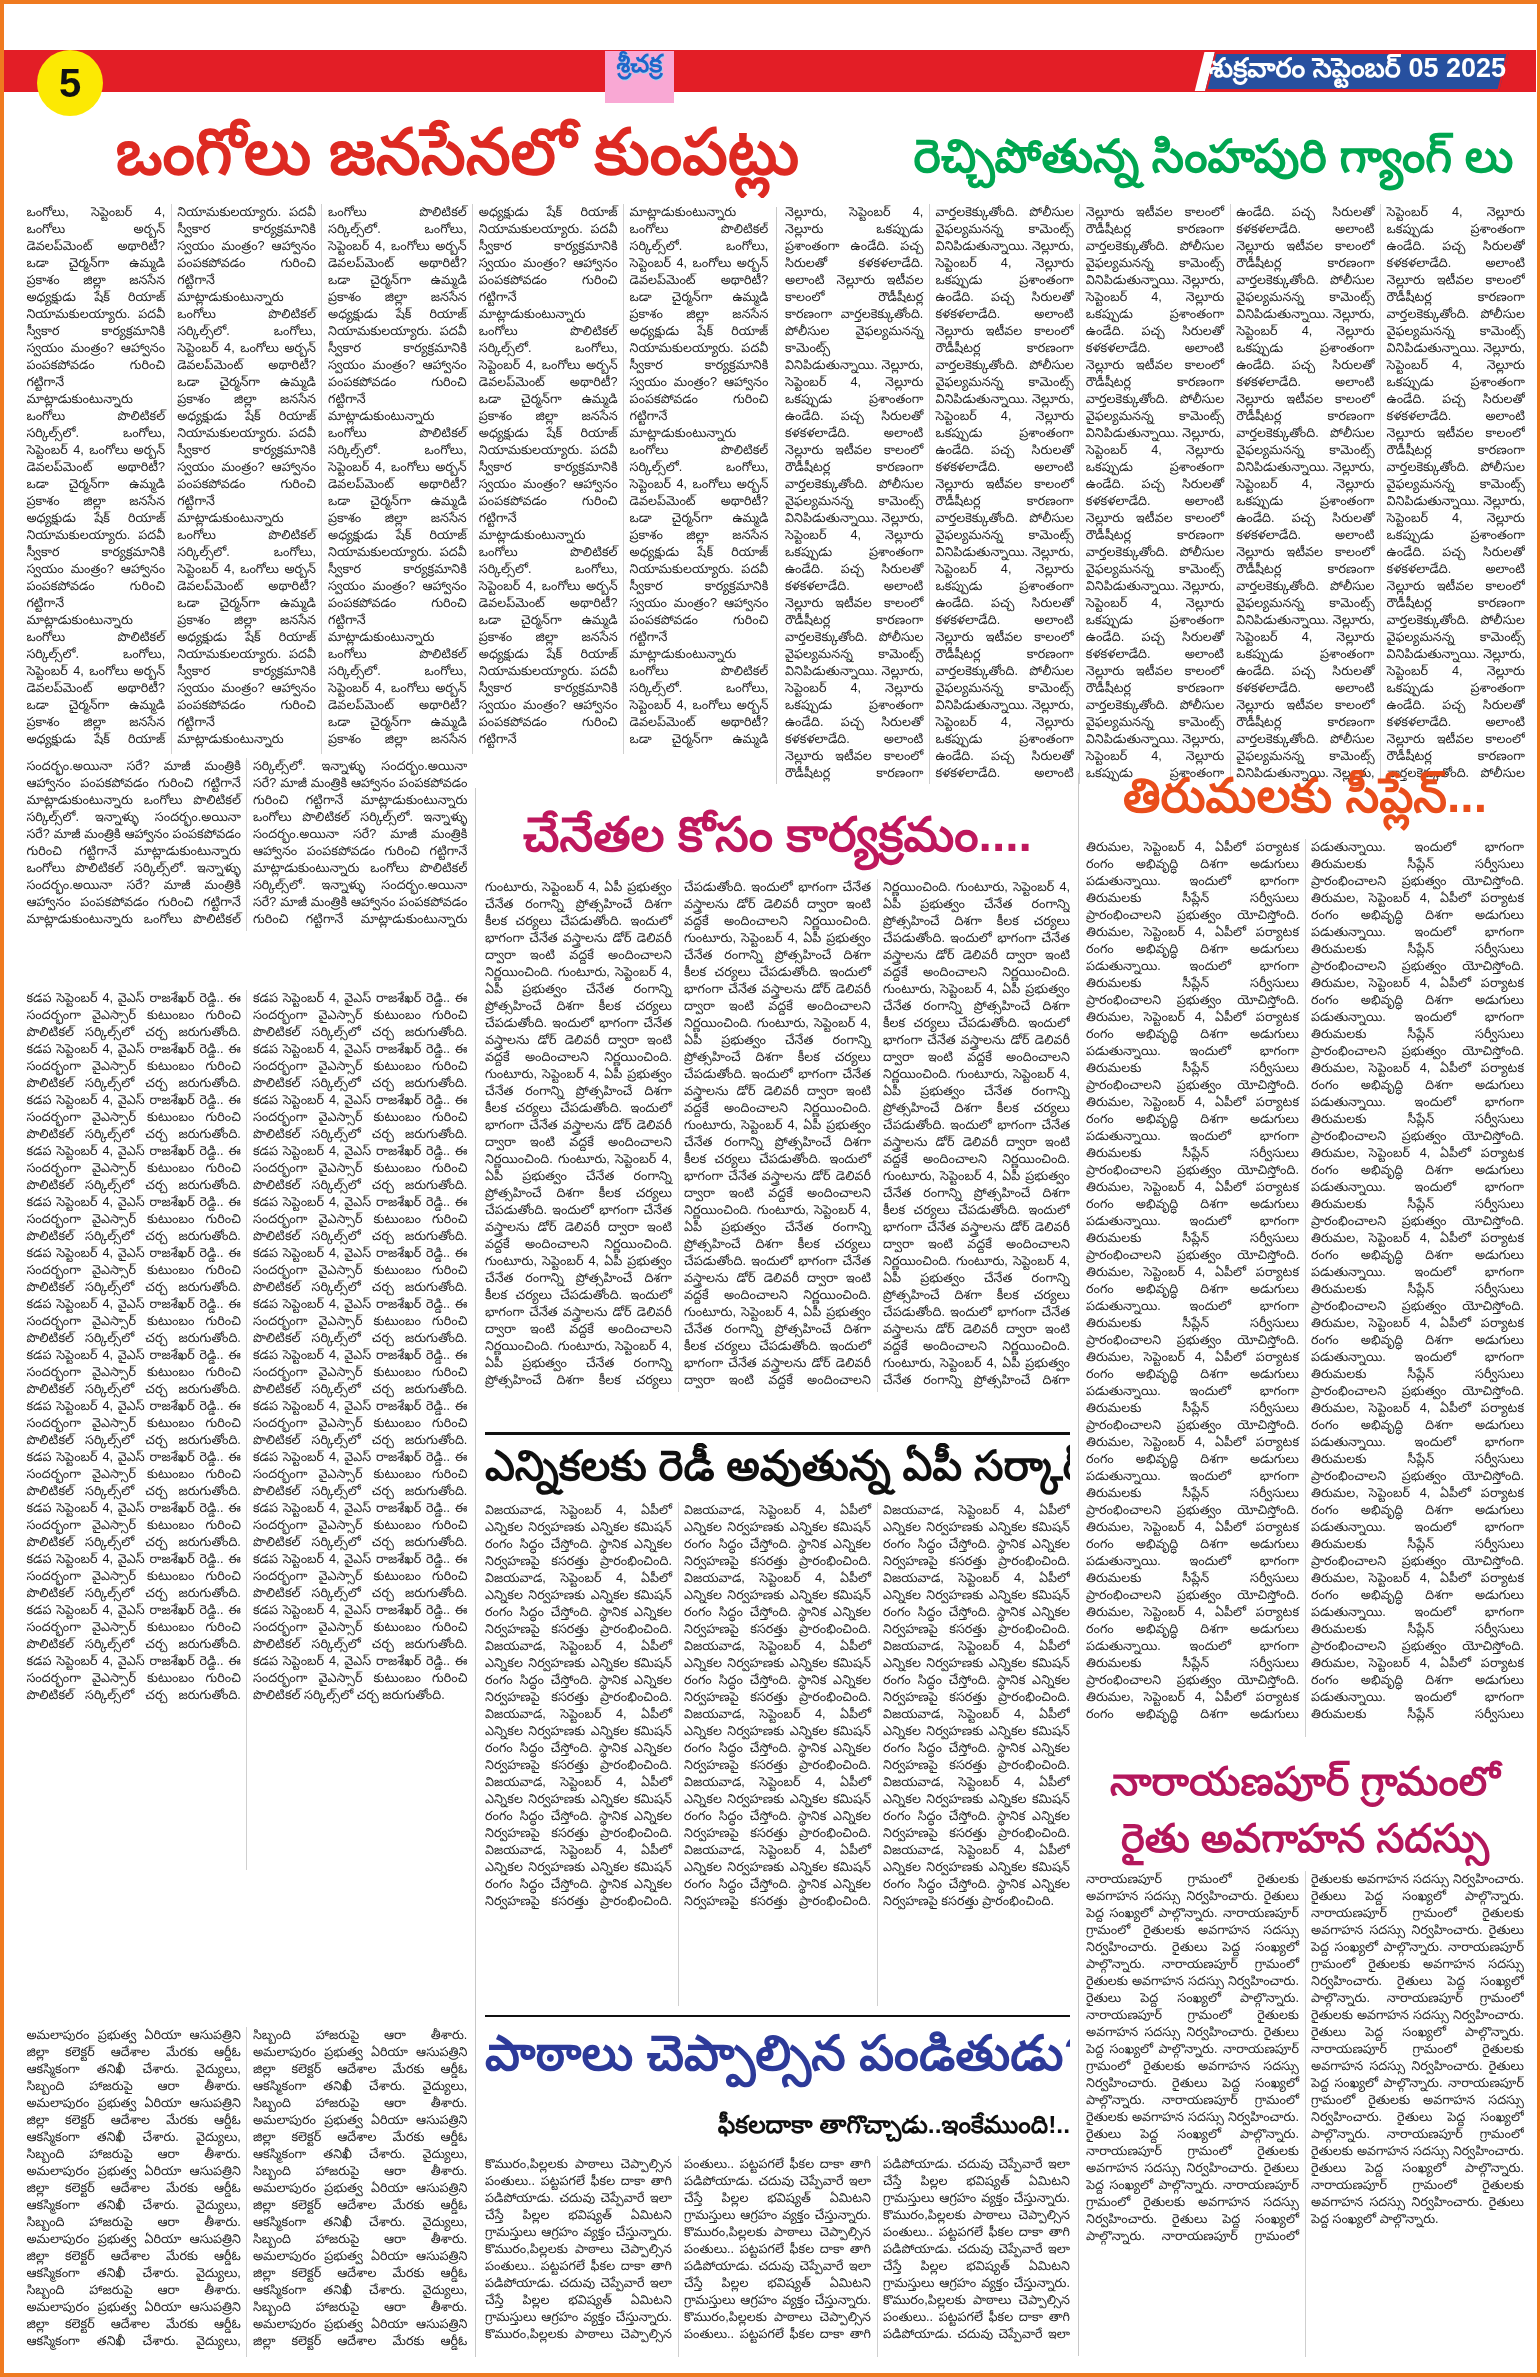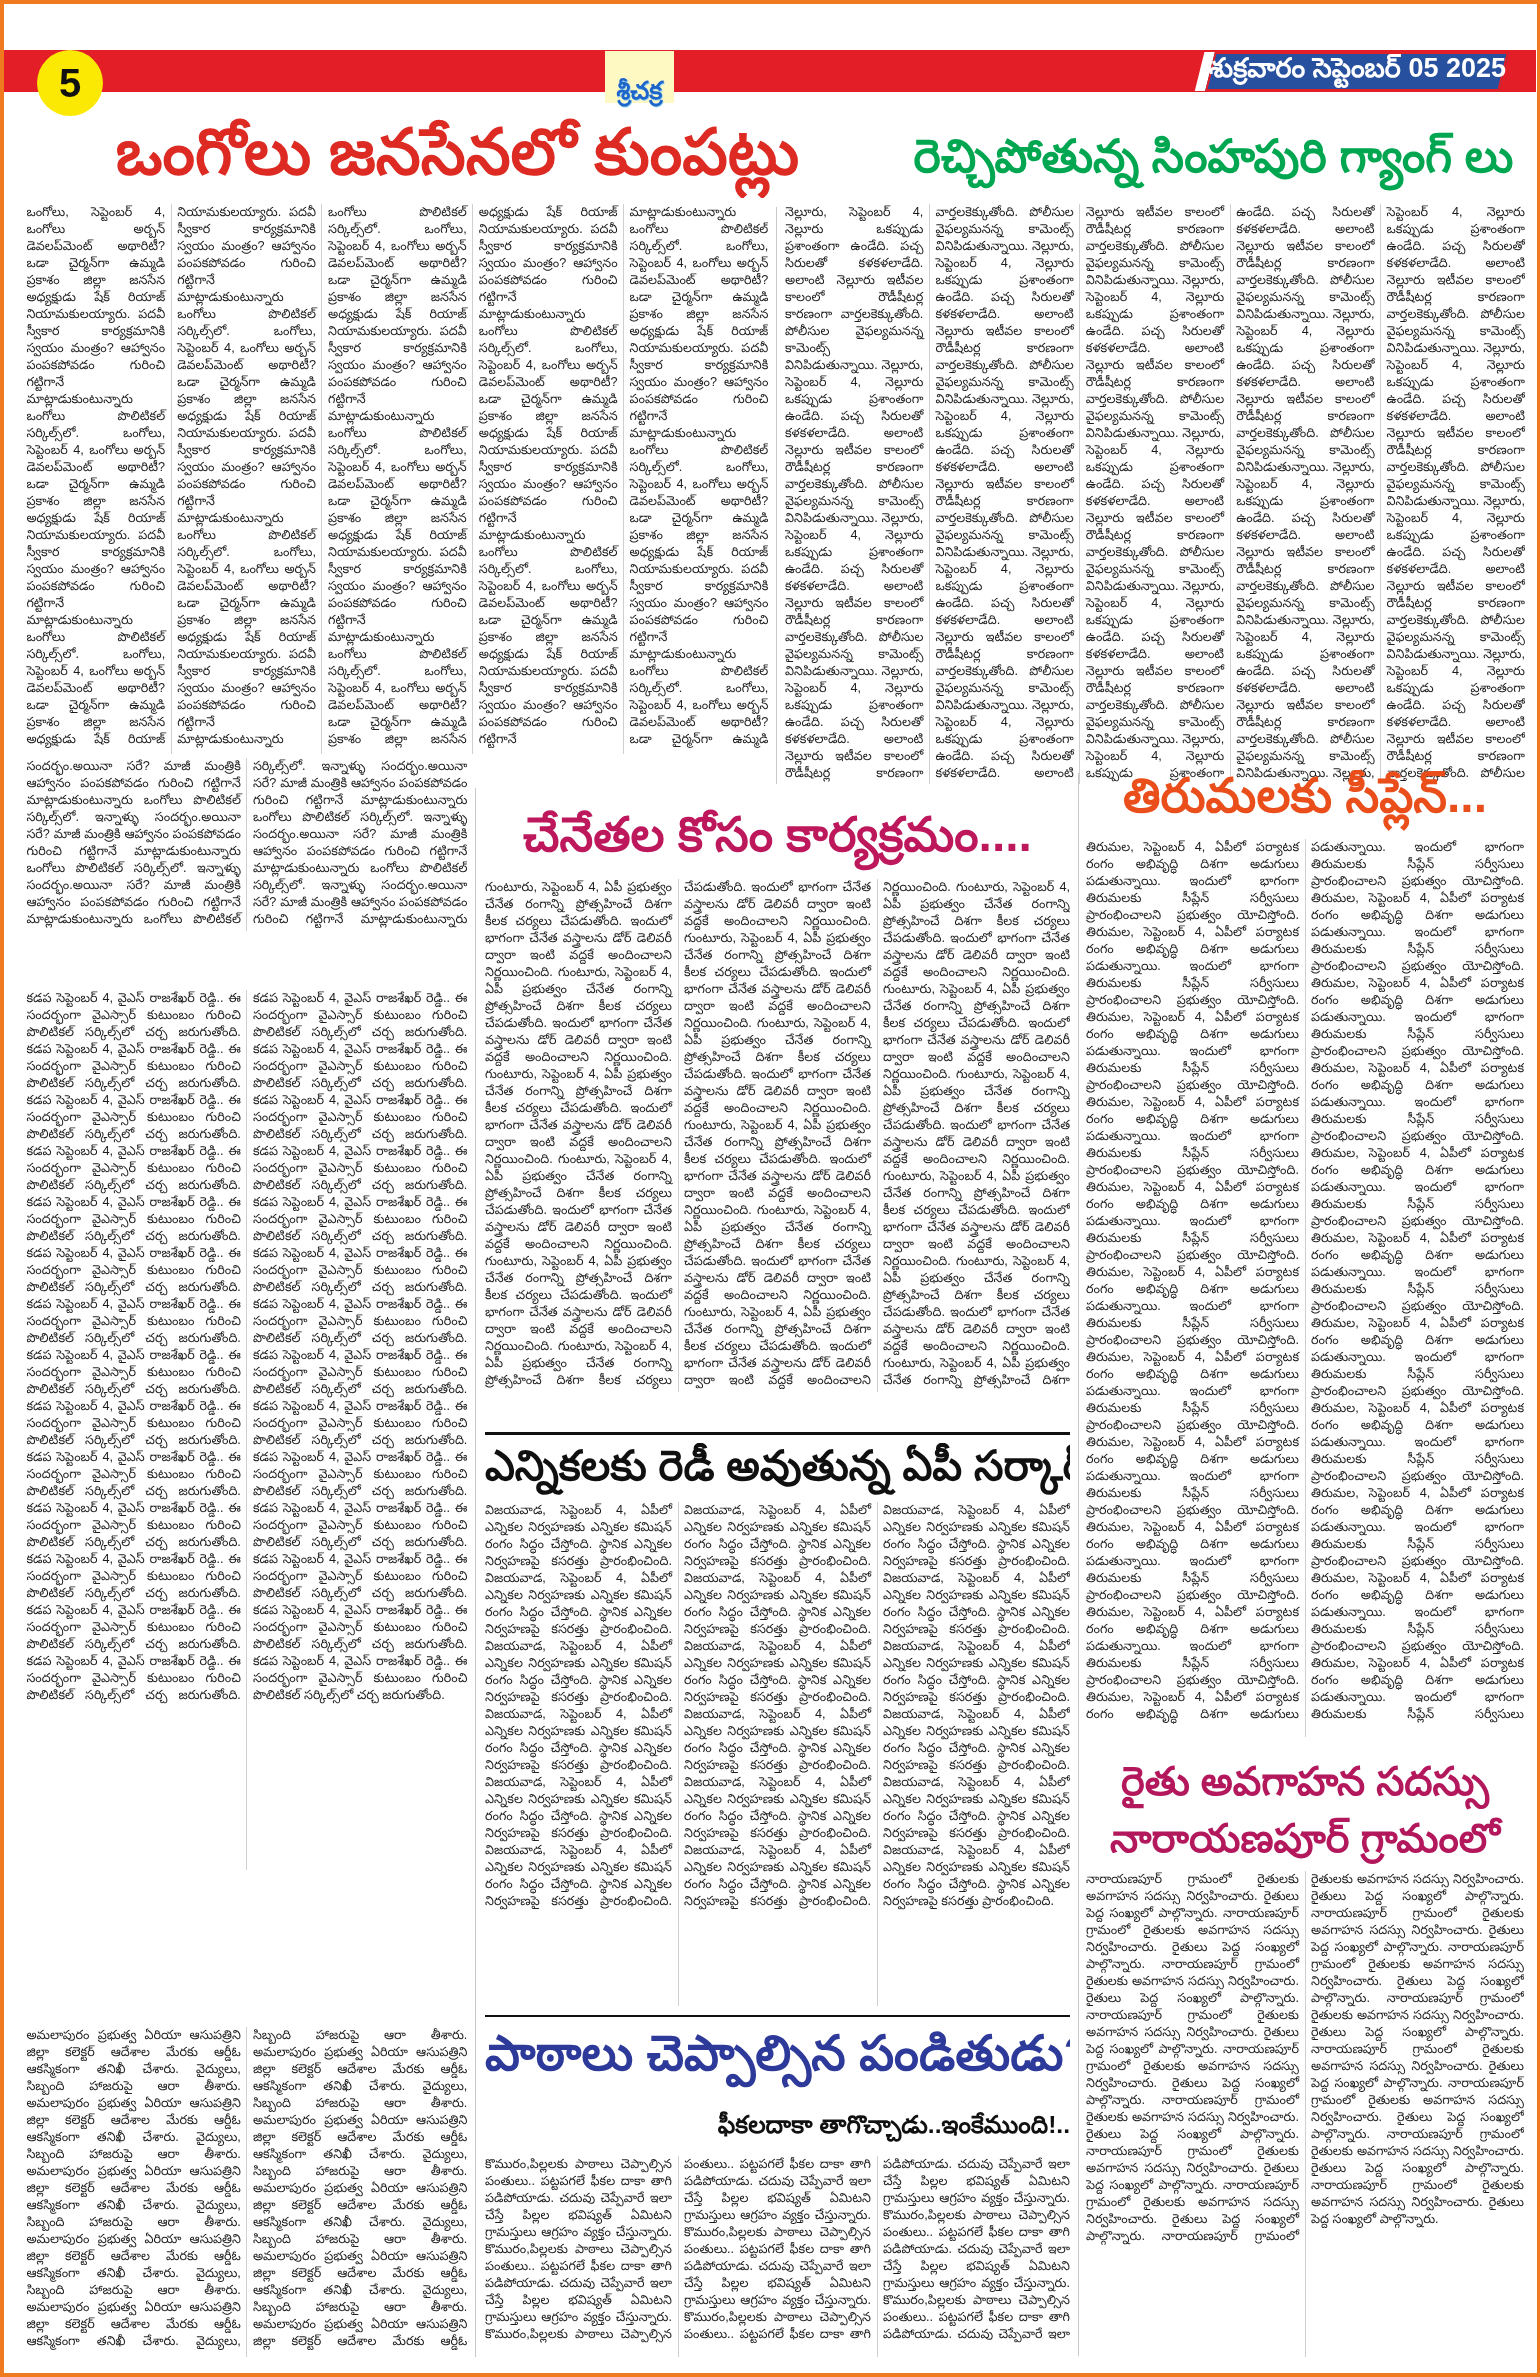--- a/index.html
+++ b/index.html
@@ -5,21 +5,21 @@
   html,body{margin:0;padding:0;background:#ffffff;}
   #page{position:relative;width:1541px;height:2377px;background:#ffffff;
         border:4.5px solid #ef7a20;box-sizing:border-box;overflow:hidden;
         font-family:"Liberation Sans",sans-serif;}
   .abs{position:absolute;box-sizing:border-box;}
 
   
   .redbar{background:#e31e26;}
   .pagenum{background:#fce903;border-radius:50%;display:flex;align-items:center;justify-content:center;
            font-weight:bold;font-size:40px;color:#111;}
-  .masthead{background:#fef9c3;display:flex;flex-direction:column;align-items:center;justify-content:flex-end;}
+  .masthead{background:#f9a8d4;display:flex;flex-direction:column;align-items:center;justify-content:flex-start;}
   .masthead .logo{color:#1e66c9;font-weight:bold;font-size:25px;line-height:1;
                   text-shadow:0.7px 0.7px 0 #9fd4f2;white-space:nowrap;}
   .dateband{transform:skewX(-14deg);background:#27509f;border:2.2px solid #e31e26;
             box-shadow:-10.4px 0 0 #ffffff;display:flex;align-items:center;justify-content:center;}
   .dateband span{transform:skewX(14deg);color:#ffffff;font-weight:bold;font-size:27px;white-space:nowrap;}
 
   
   .hl{font-weight:bold;text-align:center;white-space:nowrap;overflow:hidden;line-height:1.1;}
   .hl-ongole{color:#dd2a22;font-size:64px;}
   .hl-nellore{color:#00a650;font-size:46px;}
@@ -78,22 +78,22 @@
   <div class="abs cols c3" style="left:481px;top:1498px;width:585px;height:504px;">విజయవాడ, సెప్టెంబర్ 4, ఏపీలో ఎన్నికల నిర్వహణకు ఎన్నికల కమిషన్ రంగం సిద్ధం చేస్తోంది. స్థానిక ఎన్నికల నిర్వహణపై కసరత్తు ప్రారంభించింది. విజయవాడ, సెప్టెంబర్ 4, ఏపీలో ఎన్నికల నిర్వహణకు ఎన్నికల కమిషన్ రంగం సిద్ధం చేస్తోంది. స్థానిక ఎన్నికల నిర్వహణపై కసరత్తు ప్రారంభించింది. విజయవాడ, సెప్టెంబర్ 4, ఏపీలో ఎన్నికల నిర్వహణకు ఎన్నికల కమిషన్ రంగం సిద్ధం చేస్తోంది. స్థానిక ఎన్నికల నిర్వహణపై కసరత్తు ప్రారంభించింది. విజయవాడ, సెప్టెంబర్ 4, ఏపీలో ఎన్నికల నిర్వహణకు ఎన్నికల కమిషన్ రంగం సిద్ధం చేస్తోంది. స్థానిక ఎన్నికల నిర్వహణపై కసరత్తు ప్రారంభించింది. విజయవాడ, సెప్టెంబర్ 4, ఏపీలో ఎన్నికల నిర్వహణకు ఎన్నికల కమిషన్ రంగం సిద్ధం చేస్తోంది. స్థానిక ఎన్నికల నిర్వహణపై కసరత్తు ప్రారంభించింది. విజయవాడ, సెప్టెంబర్ 4, ఏపీలో ఎన్నికల నిర్వహణకు ఎన్నికల కమిషన్ రంగం సిద్ధం చేస్తోంది. స్థానిక ఎన్నికల నిర్వహణపై కసరత్తు ప్రారంభించింది. విజయవాడ, సెప్టెంబర్ 4, ఏపీలో ఎన్నికల నిర్వహణకు ఎన్నికల కమిషన్ రంగం సిద్ధం చేస్తోంది. స్థానిక ఎన్నికల నిర్వహణపై కసరత్తు ప్రారంభించింది. విజయవాడ, సెప్టెంబర్ 4, ఏపీలో ఎన్నికల నిర్వహణకు ఎన్నికల కమిషన్ రంగం సిద్ధం చేస్తోంది. స్థానిక ఎన్నికల నిర్వహణపై కసరత్తు ప్రారంభించింది. విజయవాడ, సెప్టెంబర్ 4, ఏపీలో ఎన్నికల నిర్వహణకు ఎన్నికల కమిషన్ రంగం సిద్ధం చేస్తోంది. స్థానిక ఎన్నికల నిర్వహణపై కసరత్తు ప్రారంభించింది. విజయవాడ, సెప్టెంబర్ 4, ఏపీలో ఎన్నికల నిర్వహణకు ఎన్నికల కమిషన్ రంగం సిద్ధం చేస్తోంది. స్థానిక ఎన్నికల నిర్వహణపై కసరత్తు ప్రారంభించింది. విజయవాడ, సెప్టెంబర్ 4, ఏపీలో ఎన్నికల నిర్వహణకు ఎన్నికల కమిషన్ రంగం సిద్ధం చేస్తోంది. స్థానిక ఎన్నికల నిర్వహణపై కసరత్తు ప్రారంభించింది. విజయవాడ, సెప్టెంబర్ 4, ఏపీలో ఎన్నికల నిర్వహణకు ఎన్నికల కమిషన్ రంగం సిద్ధం చేస్తోంది. స్థానిక ఎన్నికల నిర్వహణపై కసరత్తు ప్రారంభించింది. విజయవాడ, సెప్టెంబర్ 4, ఏపీలో ఎన్నికల నిర్వహణకు ఎన్నికల కమిషన్ రంగం సిద్ధం చేస్తోంది. స్థానిక ఎన్నికల నిర్వహణపై కసరత్తు ప్రారంభించింది. విజయవాడ, సెప్టెంబర్ 4, ఏపీలో ఎన్నికల నిర్వహణకు ఎన్నికల కమిషన్ రంగం సిద్ధం చేస్తోంది. స్థానిక ఎన్నికల నిర్వహణపై కసరత్తు ప్రారంభించింది. విజయవాడ, సెప్టెంబర్ 4, ఏపీలో ఎన్నికల నిర్వహణకు ఎన్నికల కమిషన్ రంగం సిద్ధం చేస్తోంది. స్థానిక ఎన్నికల నిర్వహణపై కసరత్తు ప్రారంభించింది. విజయవాడ, సెప్టెంబర్ 4, ఏపీలో ఎన్నికల నిర్వహణకు ఎన్నికల కమిషన్ రంగం సిద్ధం చేస్తోంది. స్థానిక ఎన్నికల నిర్వహణపై కసరత్తు ప్రారంభించింది. విజయవాడ, సెప్టెంబర్ 4, ఏపీలో ఎన్నికల నిర్వహణకు ఎన్నికల కమిషన్ రంగం సిద్ధం చేస్తోంది. స్థానిక ఎన్నికల నిర్వహణపై కసరత్తు ప్రారంభించింది. విజయవాడ, సెప్టెంబర్ 4, ఏపీలో ఎన్నికల నిర్వహణకు ఎన్నికల కమిషన్ రంగం సిద్ధం చేస్తోంది. స్థానిక ఎన్నికల నిర్వహణపై కసరత్తు ప్రారంభించింది.</div>
 
   <div class="abs hrule" style="left:481px;top:2011px;width:585px;height:2.2px;"></div>
   <div class="abs hl hl-teacher" style="left:481px;top:2023px;width:585px;height:70px;">పాఠాలు చెప్పాల్సిన పండితుడు?.</div>
   <div class="abs hl-subhead abs" style="left:481px;top:2107px;width:585px;height:36px;">ఫీకలదాకా  తాగొచ్చాడు..ఇంకేముంది!..</div>
   <div class="abs cols c3" style="left:481px;top:2152px;width:585px;height:201px;">కొమురం,పిల్లలకు పాఠాలు చెప్పాల్సిన పంతులు.. పట్టపగలే ఫీకల దాకా తాగి పడిపోయాడు. చదువు చెప్పేవారే ఇలా చేస్తే పిల్లల భవిష్యత్ ఏమిటని గ్రామస్తులు ఆగ్రహం వ్యక్తం చేస్తున్నారు. కొమురం,పిల్లలకు పాఠాలు చెప్పాల్సిన పంతులు.. పట్టపగలే ఫీకల దాకా తాగి పడిపోయాడు. చదువు చెప్పేవారే ఇలా చేస్తే పిల్లల భవిష్యత్ ఏమిటని గ్రామస్తులు ఆగ్రహం వ్యక్తం చేస్తున్నారు. కొమురం,పిల్లలకు పాఠాలు చెప్పాల్సిన పంతులు.. పట్టపగలే ఫీకల దాకా తాగి పడిపోయాడు. చదువు చెప్పేవారే ఇలా చేస్తే పిల్లల భవిష్యత్ ఏమిటని గ్రామస్తులు ఆగ్రహం వ్యక్తం చేస్తున్నారు. కొమురం,పిల్లలకు పాఠాలు చెప్పాల్సిన పంతులు.. పట్టపగలే ఫీకల దాకా తాగి పడిపోయాడు. చదువు చెప్పేవారే ఇలా చేస్తే పిల్లల భవిష్యత్ ఏమిటని గ్రామస్తులు ఆగ్రహం వ్యక్తం చేస్తున్నారు. కొమురం,పిల్లలకు పాఠాలు చెప్పాల్సిన పంతులు.. పట్టపగలే ఫీకల దాకా తాగి పడిపోయాడు. చదువు చెప్పేవారే ఇలా చేస్తే పిల్లల భవిష్యత్ ఏమిటని గ్రామస్తులు ఆగ్రహం వ్యక్తం చేస్తున్నారు. కొమురం,పిల్లలకు పాఠాలు చెప్పాల్సిన పంతులు.. పట్టపగలే ఫీకల దాకా తాగి పడిపోయాడు. చదువు చెప్పేవారే ఇలా చేస్తే పిల్లల భవిష్యత్ ఏమిటని గ్రామస్తులు ఆగ్రహం వ్యక్తం చేస్తున్నారు. కొమురం,పిల్లలకు పాఠాలు చెప్పాల్సిన పంతులు.. పట్టపగలే ఫీకల దాకా తాగి పడిపోయాడు. చదువు చెప్పేవారే ఇలా చేస్తే పిల్లల భవిష్యత్ ఏమిటని గ్రామస్తులు ఆగ్రహం వ్యక్తం చేస్తున్నారు. కొమురం,పిల్లలకు పాఠాలు చెప్పాల్సిన పంతులు.. పట్టపగలే ఫీకల దాకా తాగి పడిపోయాడు. చదువు చెప్పేవారే ఇలా చేస్తే పిల్లల భవిష్యత్ ఏమిటని గ్రామస్తులు ఆగ్రహం వ్యక్తం చేస్తున్నారు.</div>
 
   <div class="abs hl hl-tirumala" style="left:1082px;top:766px;width:438px;height:64px;">తిరుమలకు సీప్లేన్...</div>
   <div class="abs cols c2" style="left:1082px;top:835px;width:438px;height:898px;">తిరుమల, సెప్టెంబర్ 4, ఏపీలో పర్యాటక రంగం అభివృద్ధి దిశగా అడుగులు పడుతున్నాయి. ఇందులో భాగంగా తిరుమలకు సీప్లేన్ సర్వీసులు ప్రారంభించాలని ప్రభుత్వం యోచిస్తోంది. తిరుమల, సెప్టెంబర్ 4, ఏపీలో పర్యాటక రంగం అభివృద్ధి దిశగా అడుగులు పడుతున్నాయి. ఇందులో భాగంగా తిరుమలకు సీప్లేన్ సర్వీసులు ప్రారంభించాలని ప్రభుత్వం యోచిస్తోంది. తిరుమల, సెప్టెంబర్ 4, ఏపీలో పర్యాటక రంగం అభివృద్ధి దిశగా అడుగులు పడుతున్నాయి. ఇందులో భాగంగా తిరుమలకు సీప్లేన్ సర్వీసులు ప్రారంభించాలని ప్రభుత్వం యోచిస్తోంది. తిరుమల, సెప్టెంబర్ 4, ఏపీలో పర్యాటక రంగం అభివృద్ధి దిశగా అడుగులు పడుతున్నాయి. ఇందులో భాగంగా తిరుమలకు సీప్లేన్ సర్వీసులు ప్రారంభించాలని ప్రభుత్వం యోచిస్తోంది. తిరుమల, సెప్టెంబర్ 4, ఏపీలో పర్యాటక రంగం అభివృద్ధి దిశగా అడుగులు పడుతున్నాయి. ఇందులో భాగంగా తిరుమలకు సీప్లేన్ సర్వీసులు ప్రారంభించాలని ప్రభుత్వం యోచిస్తోంది. తిరుమల, సెప్టెంబర్ 4, ఏపీలో పర్యాటక రంగం అభివృద్ధి దిశగా అడుగులు పడుతున్నాయి. ఇందులో భాగంగా తిరుమలకు సీప్లేన్ సర్వీసులు ప్రారంభించాలని ప్రభుత్వం యోచిస్తోంది. తిరుమల, సెప్టెంబర్ 4, ఏపీలో పర్యాటక రంగం అభివృద్ధి దిశగా అడుగులు పడుతున్నాయి. ఇందులో భాగంగా తిరుమలకు సీప్లేన్ సర్వీసులు ప్రారంభించాలని ప్రభుత్వం యోచిస్తోంది. తిరుమల, సెప్టెంబర్ 4, ఏపీలో పర్యాటక రంగం అభివృద్ధి దిశగా అడుగులు పడుతున్నాయి. ఇందులో భాగంగా తిరుమలకు సీప్లేన్ సర్వీసులు ప్రారంభించాలని ప్రభుత్వం యోచిస్తోంది. తిరుమల, సెప్టెంబర్ 4, ఏపీలో పర్యాటక రంగం అభివృద్ధి దిశగా అడుగులు పడుతున్నాయి. ఇందులో భాగంగా తిరుమలకు సీప్లేన్ సర్వీసులు ప్రారంభించాలని ప్రభుత్వం యోచిస్తోంది. తిరుమల, సెప్టెంబర్ 4, ఏపీలో పర్యాటక రంగం అభివృద్ధి దిశగా అడుగులు పడుతున్నాయి. ఇందులో భాగంగా తిరుమలకు సీప్లేన్ సర్వీసులు ప్రారంభించాలని ప్రభుత్వం యోచిస్తోంది. తిరుమల, సెప్టెంబర్ 4, ఏపీలో పర్యాటక రంగం అభివృద్ధి దిశగా అడుగులు పడుతున్నాయి. ఇందులో భాగంగా తిరుమలకు సీప్లేన్ సర్వీసులు ప్రారంభించాలని ప్రభుత్వం యోచిస్తోంది. తిరుమల, సెప్టెంబర్ 4, ఏపీలో పర్యాటక రంగం అభివృద్ధి దిశగా అడుగులు పడుతున్నాయి. ఇందులో భాగంగా తిరుమలకు సీప్లేన్ సర్వీసులు ప్రారంభించాలని ప్రభుత్వం యోచిస్తోంది. తిరుమల, సెప్టెంబర్ 4, ఏపీలో పర్యాటక రంగం అభివృద్ధి దిశగా అడుగులు పడుతున్నాయి. ఇందులో భాగంగా తిరుమలకు సీప్లేన్ సర్వీసులు ప్రారంభించాలని ప్రభుత్వం యోచిస్తోంది. తిరుమల, సెప్టెంబర్ 4, ఏపీలో పర్యాటక రంగం అభివృద్ధి దిశగా అడుగులు పడుతున్నాయి. ఇందులో భాగంగా తిరుమలకు సీప్లేన్ సర్వీసులు ప్రారంభించాలని ప్రభుత్వం యోచిస్తోంది. తిరుమల, సెప్టెంబర్ 4, ఏపీలో పర్యాటక రంగం అభివృద్ధి దిశగా అడుగులు పడుతున్నాయి. ఇందులో భాగంగా తిరుమలకు సీప్లేన్ సర్వీసులు ప్రారంభించాలని ప్రభుత్వం యోచిస్తోంది. తిరుమల, సెప్టెంబర్ 4, ఏపీలో పర్యాటక రంగం అభివృద్ధి దిశగా అడుగులు పడుతున్నాయి. ఇందులో భాగంగా తిరుమలకు సీప్లేన్ సర్వీసులు ప్రారంభించాలని ప్రభుత్వం యోచిస్తోంది. తిరుమల, సెప్టెంబర్ 4, ఏపీలో పర్యాటక రంగం అభివృద్ధి దిశగా అడుగులు పడుతున్నాయి. ఇందులో భాగంగా తిరుమలకు సీప్లేన్ సర్వీసులు ప్రారంభించాలని ప్రభుత్వం యోచిస్తోంది. తిరుమల, సెప్టెంబర్ 4, ఏపీలో పర్యాటక రంగం అభివృద్ధి దిశగా అడుగులు పడుతున్నాయి. ఇందులో భాగంగా తిరుమలకు సీప్లేన్ సర్వీసులు ప్రారంభించాలని ప్రభుత్వం యోచిస్తోంది. తిరుమల, సెప్టెంబర్ 4, ఏపీలో పర్యాటక రంగం అభివృద్ధి దిశగా అడుగులు పడుతున్నాయి. ఇందులో భాగంగా తిరుమలకు సీప్లేన్ సర్వీసులు ప్రారంభించాలని ప్రభుత్వం యోచిస్తోంది. తిరుమల, సెప్టెంబర్ 4, ఏపీలో పర్యాటక రంగం అభివృద్ధి దిశగా అడుగులు పడుతున్నాయి. ఇందులో భాగంగా తిరుమలకు సీప్లేన్ సర్వీసులు ప్రారంభించాలని ప్రభుత్వం యోచిస్తోంది. తిరుమల, సెప్టెంబర్ 4, ఏపీలో పర్యాటక రంగం అభివృద్ధి దిశగా అడుగులు పడుతున్నాయి. ఇందులో భాగంగా తిరుమలకు సీప్లేన్ సర్వీసులు ప్రారంభించాలని ప్రభుత్వం యోచిస్తోంది. తిరుమల, సెప్టెంబర్ 4, ఏపీలో పర్యాటక రంగం అభివృద్ధి దిశగా అడుగులు పడుతున్నాయి. ఇందులో భాగంగా తిరుమలకు సీప్లేన్ సర్వీసులు ప్రారంభించాలని ప్రభుత్వం యోచిస్తోంది. తిరుమల, సెప్టెంబర్ 4, ఏపీలో పర్యాటక రంగం అభివృద్ధి దిశగా అడుగులు పడుతున్నాయి. ఇందులో భాగంగా తిరుమలకు సీప్లేన్ సర్వీసులు ప్రారంభించాలని ప్రభుత్వం యోచిస్తోంది. తిరుమల, సెప్టెంబర్ 4, ఏపీలో పర్యాటక రంగం అభివృద్ధి దిశగా అడుగులు పడుతున్నాయి. ఇందులో భాగంగా తిరుమలకు సీప్లేన్ సర్వీసులు ప్రారంభించాలని ప్రభుత్వం యోచిస్తోంది. తిరుమల, సెప్టెంబర్ 4, ఏపీలో పర్యాటక రంగం అభివృద్ధి దిశగా అడుగులు పడుతున్నాయి. ఇందులో భాగంగా తిరుమలకు సీప్లేన్ సర్వీసులు ప్రారంభించాలని ప్రభుత్వం యోచిస్తోంది. తిరుమల, సెప్టెంబర్ 4, ఏపీలో పర్యాటక రంగం అభివృద్ధి దిశగా అడుగులు పడుతున్నాయి. ఇందులో భాగంగా తిరుమలకు సీప్లేన్ సర్వీసులు ప్రారంభించాలని ప్రభుత్వం యోచిస్తోంది.</div>
   <div class="abs hl hl-narayanapur" style="left:1082px;top:1749px;width:438px;height:113px;">
+    <div>నారాయణపూర్ గ్రామంలో</div>
     <div>రైతు అవగాహన సదస్సు</div>
-    <div>నారాయణపూర్ గ్రామంలో</div>
   </div>
   <div class="abs cols c2" style="left:1082px;top:1867px;width:438px;height:486px;">నారాయణపూర్ గ్రామంలో రైతులకు అవగాహన సదస్సు నిర్వహించారు. రైతులు పెద్ద సంఖ్యలో పాల్గొన్నారు. నారాయణపూర్ గ్రామంలో రైతులకు అవగాహన సదస్సు నిర్వహించారు. రైతులు పెద్ద సంఖ్యలో పాల్గొన్నారు. నారాయణపూర్ గ్రామంలో రైతులకు అవగాహన సదస్సు నిర్వహించారు. రైతులు పెద్ద సంఖ్యలో పాల్గొన్నారు. నారాయణపూర్ గ్రామంలో రైతులకు అవగాహన సదస్సు నిర్వహించారు. రైతులు పెద్ద సంఖ్యలో పాల్గొన్నారు. నారాయణపూర్ గ్రామంలో రైతులకు అవగాహన సదస్సు నిర్వహించారు. రైతులు పెద్ద సంఖ్యలో పాల్గొన్నారు. నారాయణపూర్ గ్రామంలో రైతులకు అవగాహన సదస్సు నిర్వహించారు. రైతులు పెద్ద సంఖ్యలో పాల్గొన్నారు. నారాయణపూర్ గ్రామంలో రైతులకు అవగాహన సదస్సు నిర్వహించారు. రైతులు పెద్ద సంఖ్యలో పాల్గొన్నారు. నారాయణపూర్ గ్రామంలో రైతులకు అవగాహన సదస్సు నిర్వహించారు. రైతులు పెద్ద సంఖ్యలో పాల్గొన్నారు. నారాయణపూర్ గ్రామంలో రైతులకు అవగాహన సదస్సు నిర్వహించారు. రైతులు పెద్ద సంఖ్యలో పాల్గొన్నారు. నారాయణపూర్ గ్రామంలో రైతులకు అవగాహన సదస్సు నిర్వహించారు. రైతులు పెద్ద సంఖ్యలో పాల్గొన్నారు. నారాయణపూర్ గ్రామంలో రైతులకు అవగాహన సదస్సు నిర్వహించారు. రైతులు పెద్ద సంఖ్యలో పాల్గొన్నారు. నారాయణపూర్ గ్రామంలో రైతులకు అవగాహన సదస్సు నిర్వహించారు. రైతులు పెద్ద సంఖ్యలో పాల్గొన్నారు. నారాయణపూర్ గ్రామంలో రైతులకు అవగాహన సదస్సు నిర్వహించారు. రైతులు పెద్ద సంఖ్యలో పాల్గొన్నారు. నారాయణపూర్ గ్రామంలో రైతులకు అవగాహన సదస్సు నిర్వహించారు. రైతులు పెద్ద సంఖ్యలో పాల్గొన్నారు. నారాయణపూర్ గ్రామంలో రైతులకు అవగాహన సదస్సు నిర్వహించారు. రైతులు పెద్ద సంఖ్యలో పాల్గొన్నారు. నారాయణపూర్ గ్రామంలో రైతులకు అవగాహన సదస్సు నిర్వహించారు. రైతులు పెద్ద సంఖ్యలో పాల్గొన్నారు.</div>
 
   <div class="abs vrule" style="left:471px;top:784px;height:1569px;"></div>
   <div class="abs vrule" style="left:1074px;top:769px;height:1583px;"></div>
 
 </div>
 
 
 </body></html>

